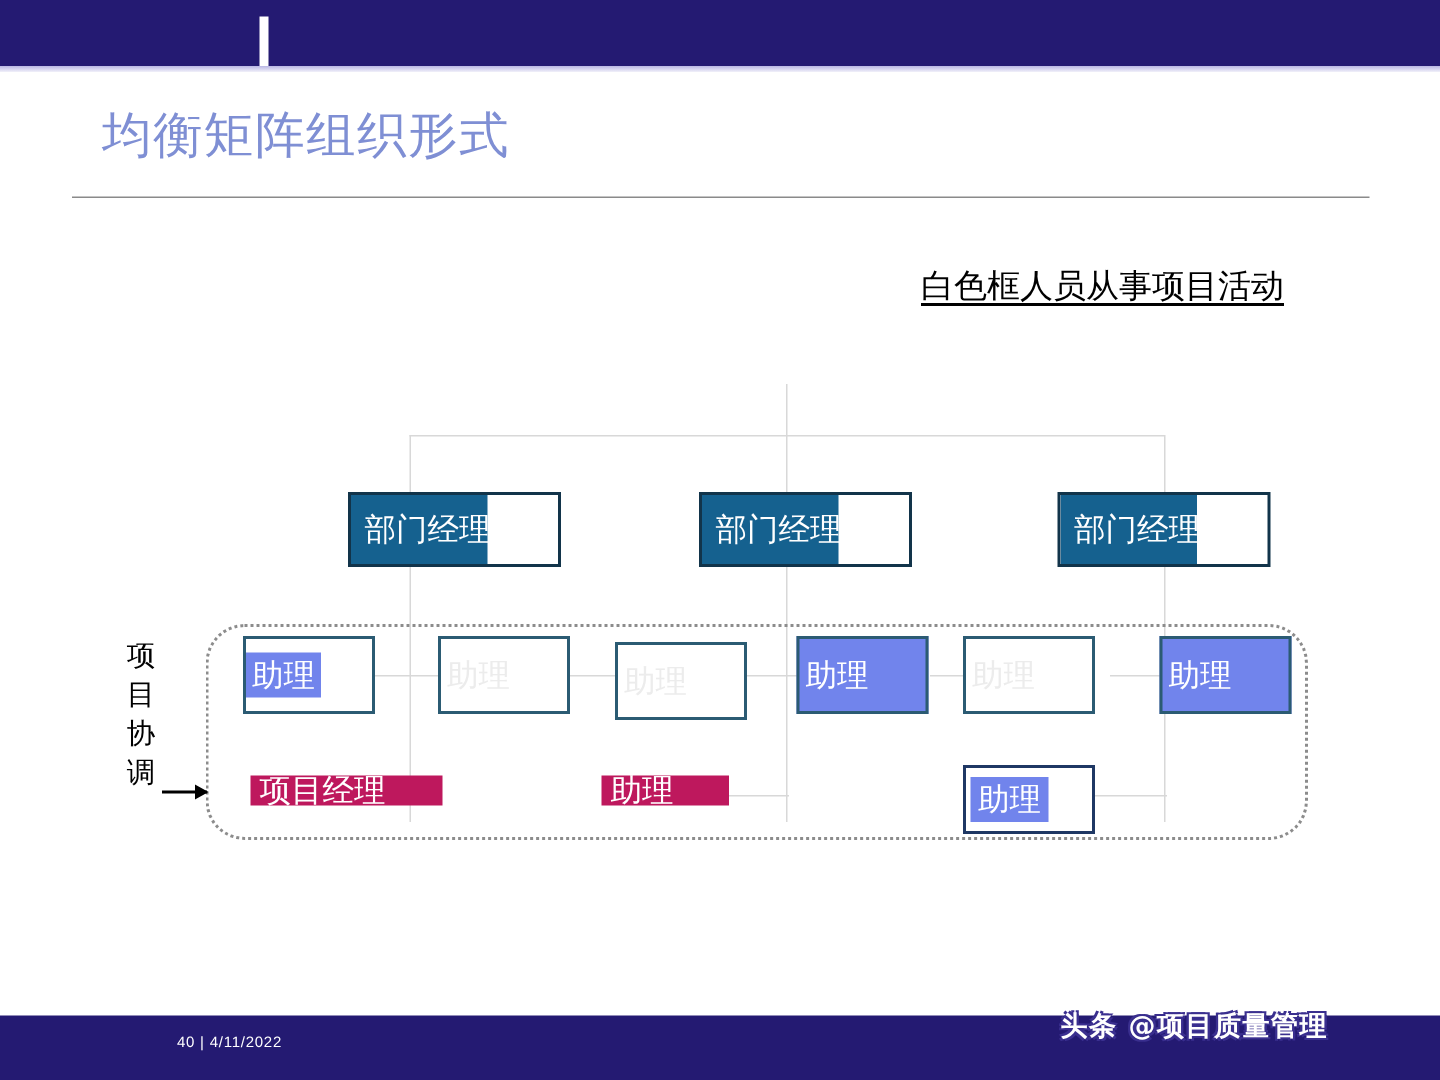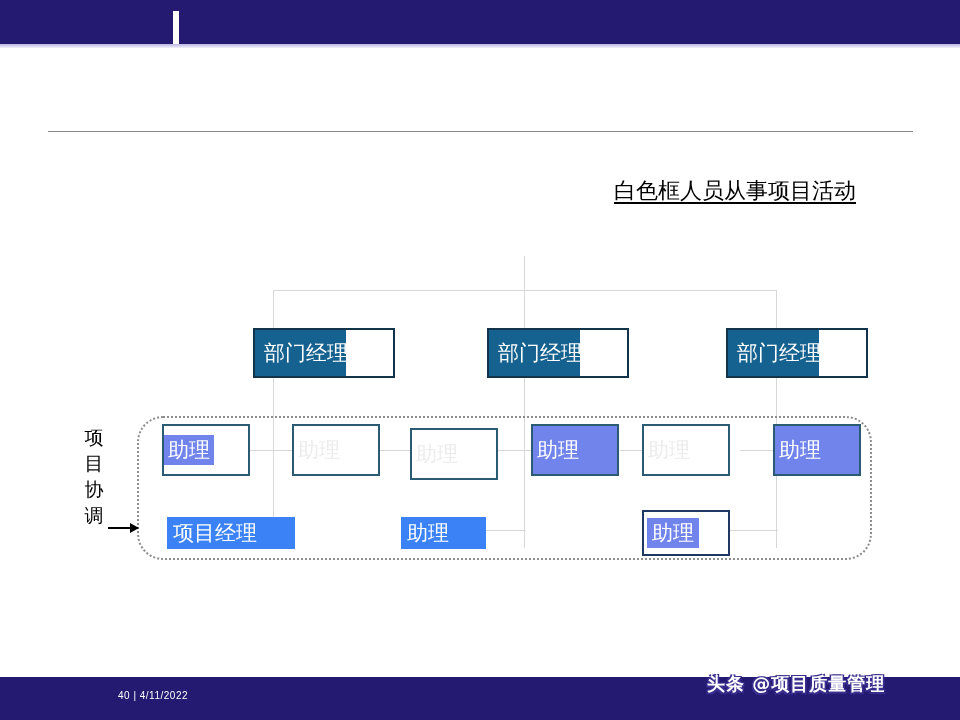--- a/index.html
+++ b/index.html
@@ -70,21 +70,20 @@
     justify-content:center;
     font-size:22px;color:#ffffff;
   }
 
   
   .box-dept{
     height:50px;width:142px;
     border:2px solid #12344a;
     background:#ffffff;
     overflow:hidden;
-    margin-left:21px;
   }
   .box-dept .fill{
     position:absolute;left:0;top:0;bottom:0;width:66%;
     background:#15618f;
   }
   .box-dept .lbl{
     position:relative;z-index:2;
     padding-left:9px;
     font-size:21px;color:#ffffff;
     letter-spacing:0px;
@@ -102,23 +101,23 @@
     color:#ffffff;
   }
   .box-asst.hl .lbl{background:#7184ec;}
   .box-asst.ghost .lbl{background:transparent;color:#ececec;}
   .box-asst.solid{background:#7184ec;border-color:#2b5b73;}
   .box-asst.solid .lbl{background:transparent;color:#ffffff;}
 
   
   .box-flat{
     height:20px;display:flex;align-items:center;
-    background:#3b82f6;
+    background:#be185d;
     font-size:21px;color:#ffffff;
-    padding:16px 6px;box-sizing:border-box;
+    padding:4px 6px;box-sizing:border-box;
   }
   .box-bordered{
     box-sizing:border-box;
     border:2px solid #1f3864;background:#ffffff;
     display:flex;align-items:center;
   }
   .box-bordered .lbl{
     font-size:21px;color:#ffffff;background:#7184ec;
     padding:1px 5px;margin-left:3px;
   }
@@ -171,20 +170,21 @@
 </style>
 </head>
 <body>
 
 <div id="slide">
 
   <div class="topbar"></div>
   <div class="topbar-glow"></div>
   <div class="topbar-mark"></div>
 
+  <div class="slide-title">均衡矩阵组织形式</div>
   <div class="title-rule"></div>
 
   <div class="annotation">白色框人员从事项目活动</div>
 
   <div class="ln ln-v" style="left:524px;top:256px;height:34px;"></div>
 
   <div class="ln ln-h" style="left:273px;top:290px;width:503px;"></div>
 
   <div class="ln ln-v" style="left:273px;top:290px;height:38px;"></div>
   <div class="ln ln-v" style="left:524px;top:290px;height:38px;"></div>

